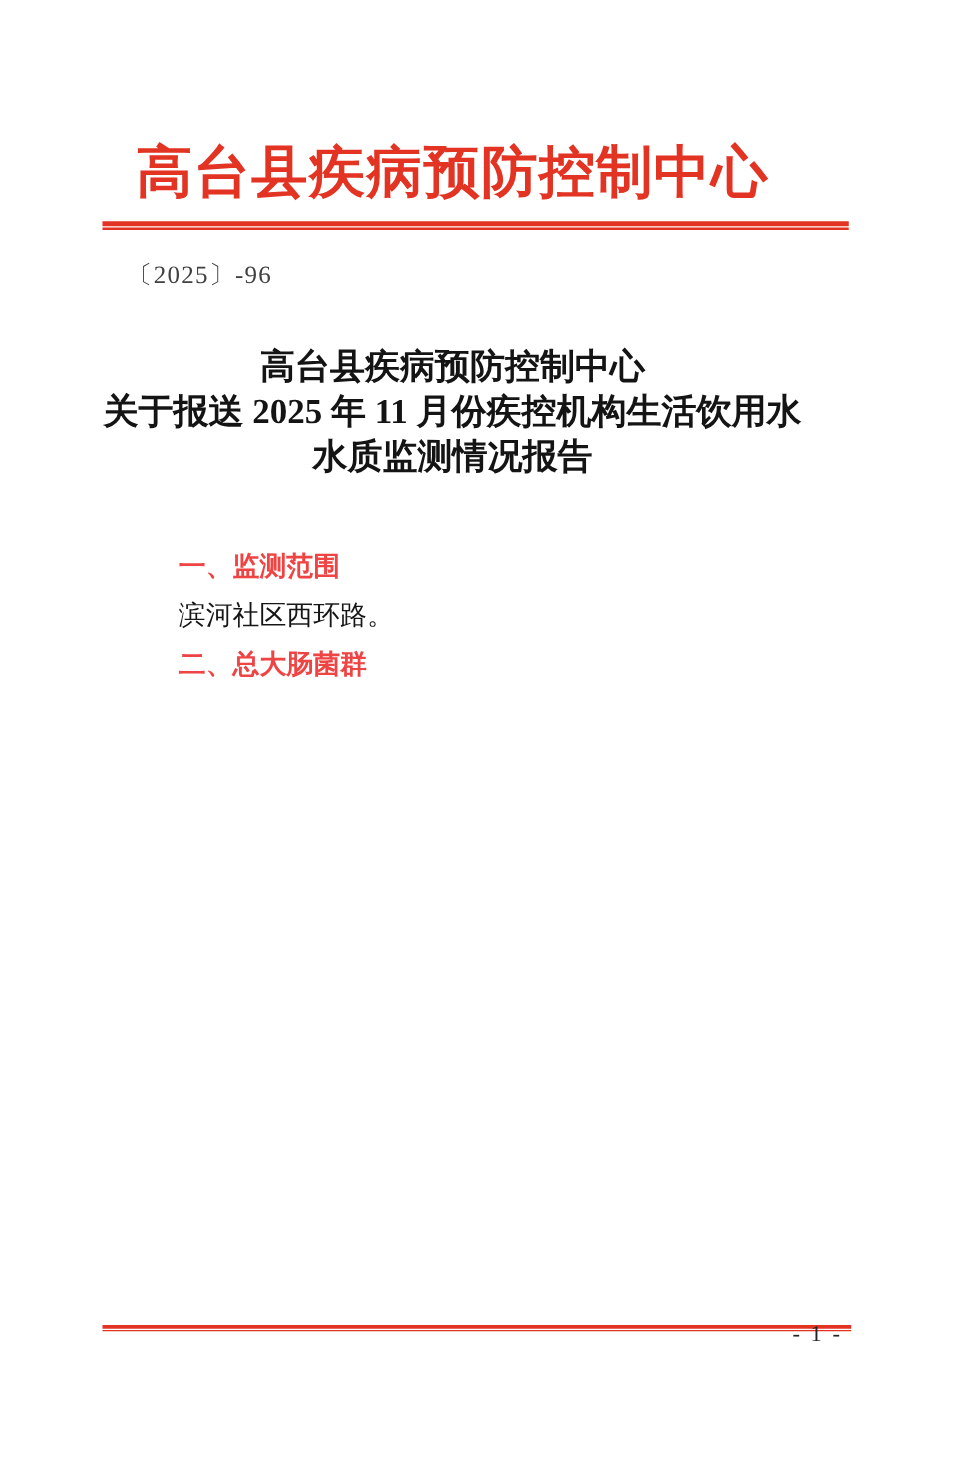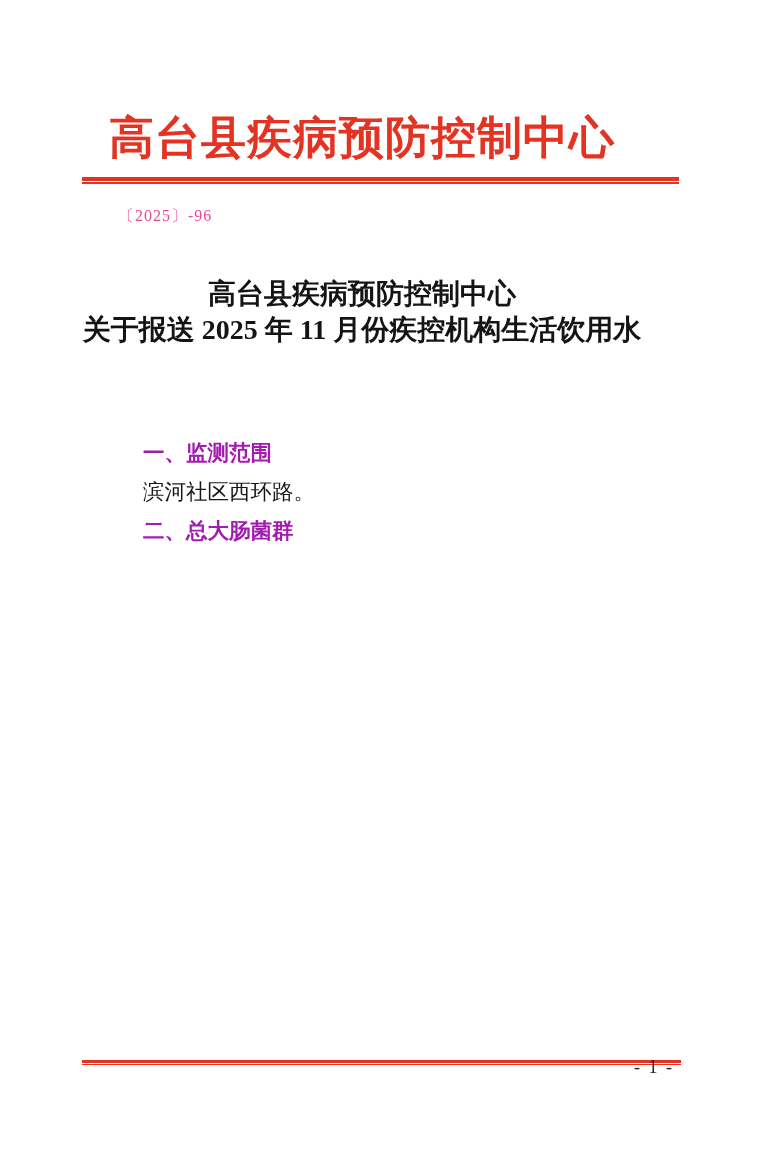--- a/index.html
+++ b/index.html
@@ -37,24 +37,23 @@
     left: 82px;
     width: 597px;
     height: 1px;               
     border-top: 4px solid #e23323;
     border-bottom: 2px solid #e23323;
   }
   .doc-number {
     position: absolute;
     top: 206px;
     left: 102px;
-    font-size: 16px;
+    font-size: 20px;
     letter-spacing: 1px;
-    color: #ec4899;
-    margin-left: 16px;
+    color: #404040;
   }
 
   
   .doc-title {
     position: absolute;
     top: 276px;
     left: 40px;
     right: 40px;
     text-align: center;
     font-size: 28px;
@@ -85,21 +84,21 @@
   .para {
     text-indent: 2em;
   }
   .section-heading {
     margin: 0;
     text-indent: 2em;
     font-family: "Liberation Sans", "DejaVu Sans", sans-serif;
     font-weight: 700;
     font-size: 21.5px;
     line-height: 39px;
-    color: #a21caf;
+    color: #ef4444;
   }
 
   
   .footer-divider {
     position: absolute;
     top: 1060px;
     left: 82px;
     width: 599px;
     height: 1px;
     border-top: 3px solid #e23323;
@@ -126,20 +125,21 @@
 
   <div class="letterhead-title">高台县疾病预防控制中心</div>
 
   <div class="letterhead-divider"></div>
 
   <div class="doc-number">〔2025〕-96</div>
 
   <div class="doc-title">
     <div class="title-line">高台县疾病预防控制中心</div>
     <div class="title-line">关于报送 2025 年 11 月份疾控机构生活饮用水</div>
+    <div class="title-line">水质监测情况报告</div>
   </div>
 
   <div class="doc-body">
 
 
     <p class="section-heading">一、监测范围</p>
     <p class="para">滨河社区西环路。</p>
 
     <p class="section-heading">二、总大肠菌群</p>
 

